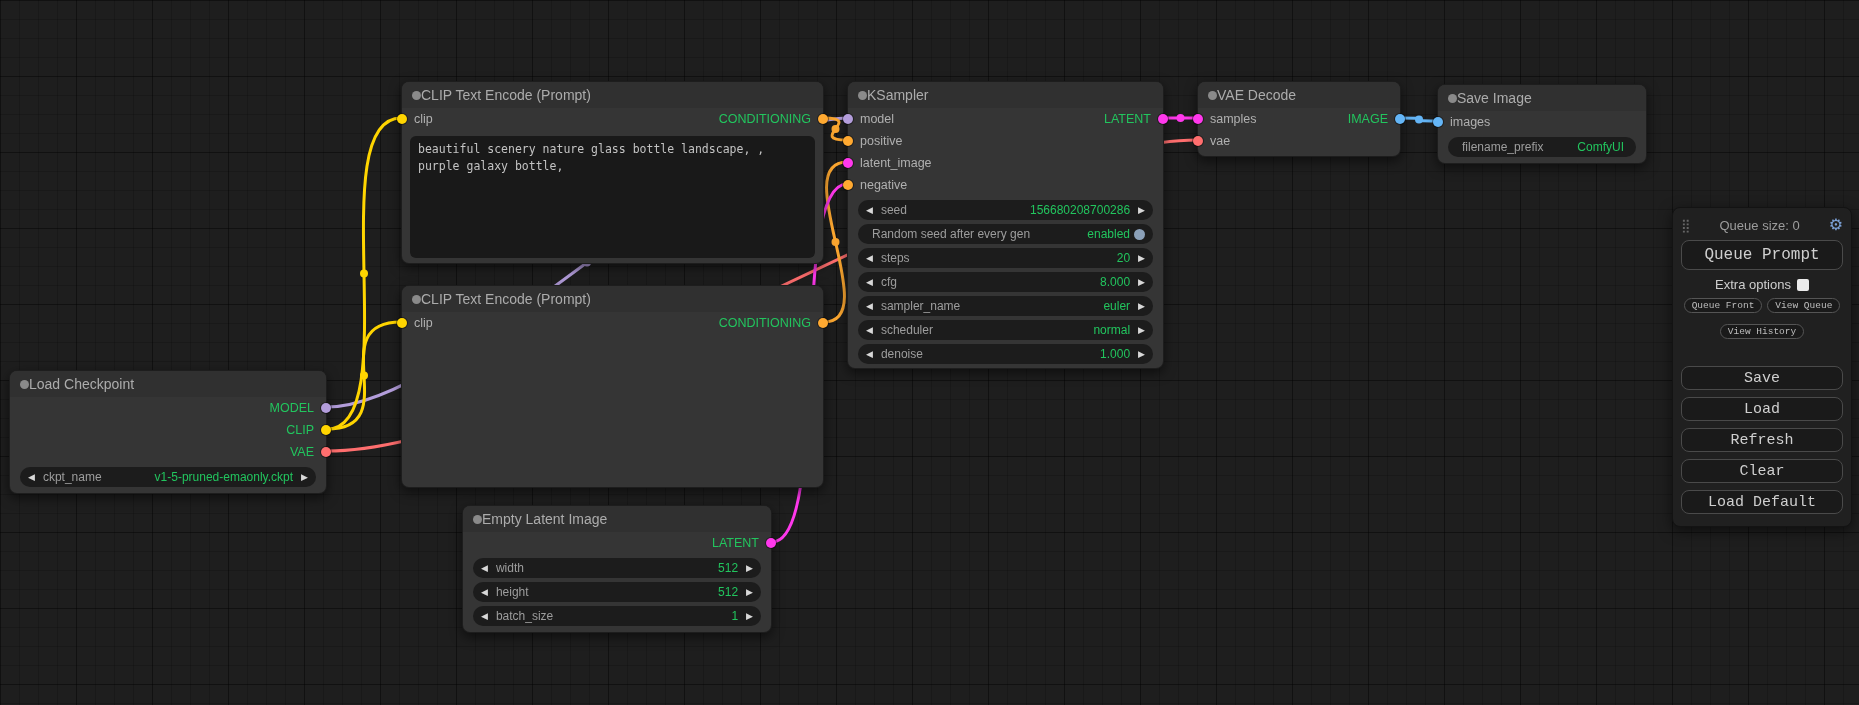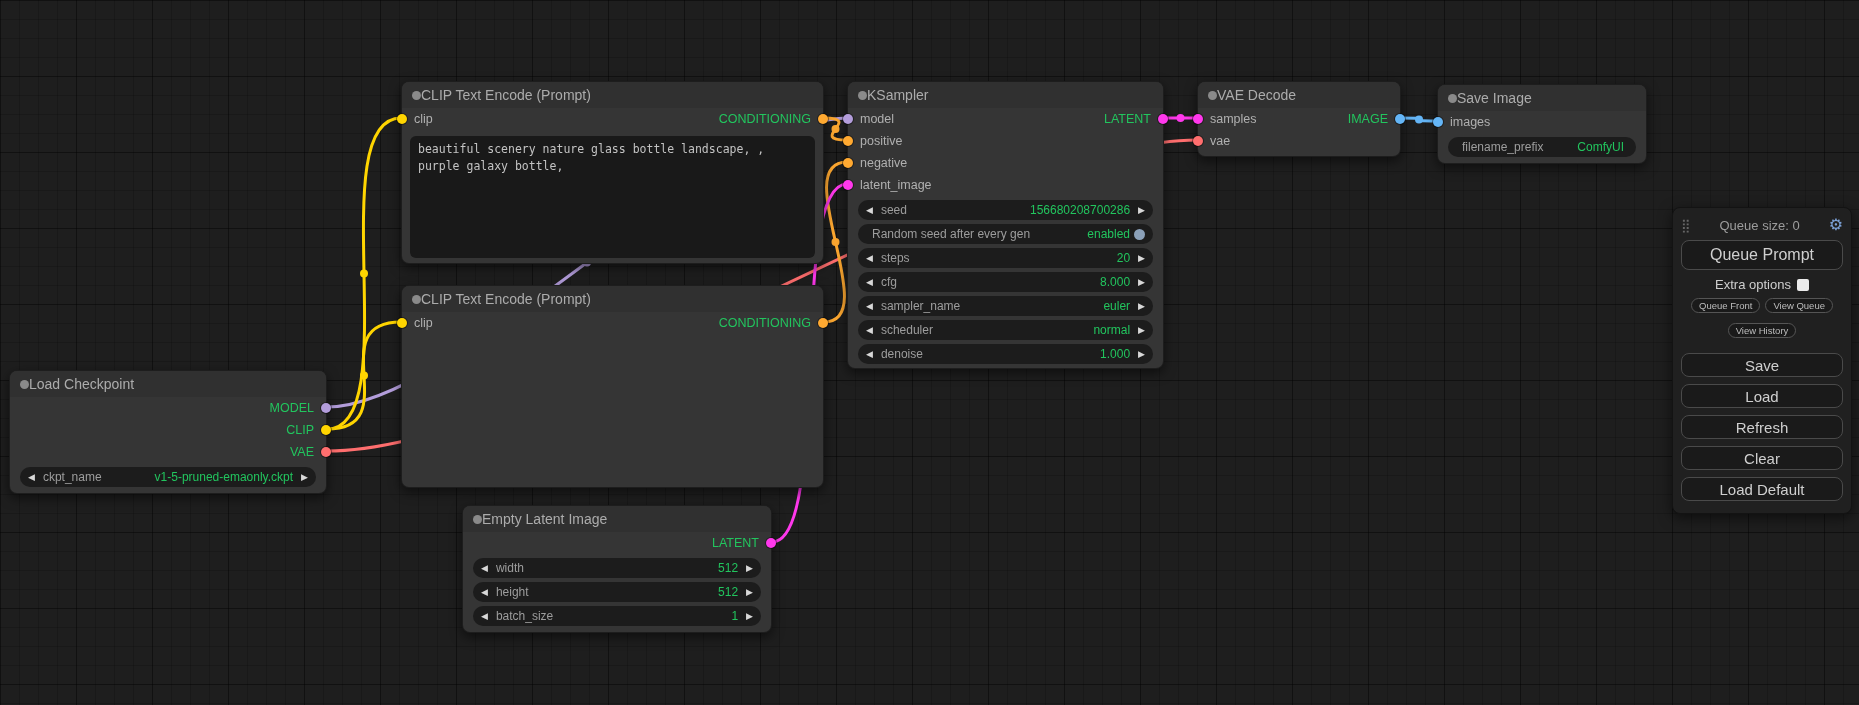--- a/index.html
+++ b/index.html
@@ -80,30 +80,30 @@
     position:absolute; left:1672px; top:207px; width:180px; z-index:3;
     background:#202020;
     border:1px solid #131313; border-radius:8px;
     box-shadow:0 4px 14px rgba(0,0,0,.55);
     padding:5px 8px 12px;
   }
   .mhead { display:flex; align-items:center; height:24px; }
   .drag { color:#666; font-size:13px; cursor:grab; }
   .qsize { flex:1; text-align:center; color:#9c9c9c; font-size:13px; }
   .gear { color:#7ca1d6; font-size:16px; cursor:pointer; line-height:1; }
-  button { font-family:Liberation Sans, sans-serif; cursor:pointer; }
+  button { font-family:Liberation Mono, monospace; cursor:pointer; }
   .mbtn {
     display:block; width:100%;
     background:#1a1a1a; color:#cfcfcf;
     border:1px solid #4a4a4a; border-radius:8px;
     text-align:center;
   }
   #queue-prompt { height:30px; font-size:16px; margin-top:3px; }
   .big { height:24px; font-size:15px; margin-top:7px; }
-  .big.first { margin-top:15px; }
+  .big.first { margin-top:27px; }
   .extra { display:flex; justify-content:center; align-items:center; gap:6px; margin-top:7px; color:#cfcfcf; font-size:13px; }
   .cb { width:12px; height:12px; background:#ebebeb; border-radius:2px; cursor:pointer; }
   .srow { display:flex; justify-content:center; gap:5px; margin-top:6px; }
   .sbtn {
     background:#1a1a1a; color:#bdbdbd;
     border:1px solid #555; border-radius:9px;
     font-size:9.5px; padding:1px 7px; height:15px; line-height:1;
   }
   .center { text-align:center; margin-top:7px; }
 </style>
@@ -241,26 +241,26 @@
     <span class="pdot l c-MODEL"></span>
     <span class="inl">model</span>
     <span class="outl">LATENT</span>
     <span class="pdot r c-LATENT"></span>
   </div>
   <div class="prow">
     <span class="pdot l c-CONDITIONING"></span>
     <span class="inl">positive</span>
   </div>
   <div class="prow">
+    <span class="pdot l c-LATENT"></span>
+    <span class="inl">latent_image</span>
+  </div>
+  <div class="prow">
     <span class="pdot l c-CONDITIONING"></span>
     <span class="inl">negative</span>
-  </div>
-  <div class="prow">
-    <span class="pdot l c-LATENT"></span>
-    <span class="inl">latent_image</span>
   </div>
   <div class="widget">
     <span class="arr">◀</span>
     <span class="wl">seed</span>
     <span class="wv">156680208700286</span>
     <span class="arr">▶</span>
   </div>
   <div class="widget noarrow">
     <span class="wl">Random seed after every gen</span>
     <span class="wv">enabled</span>

